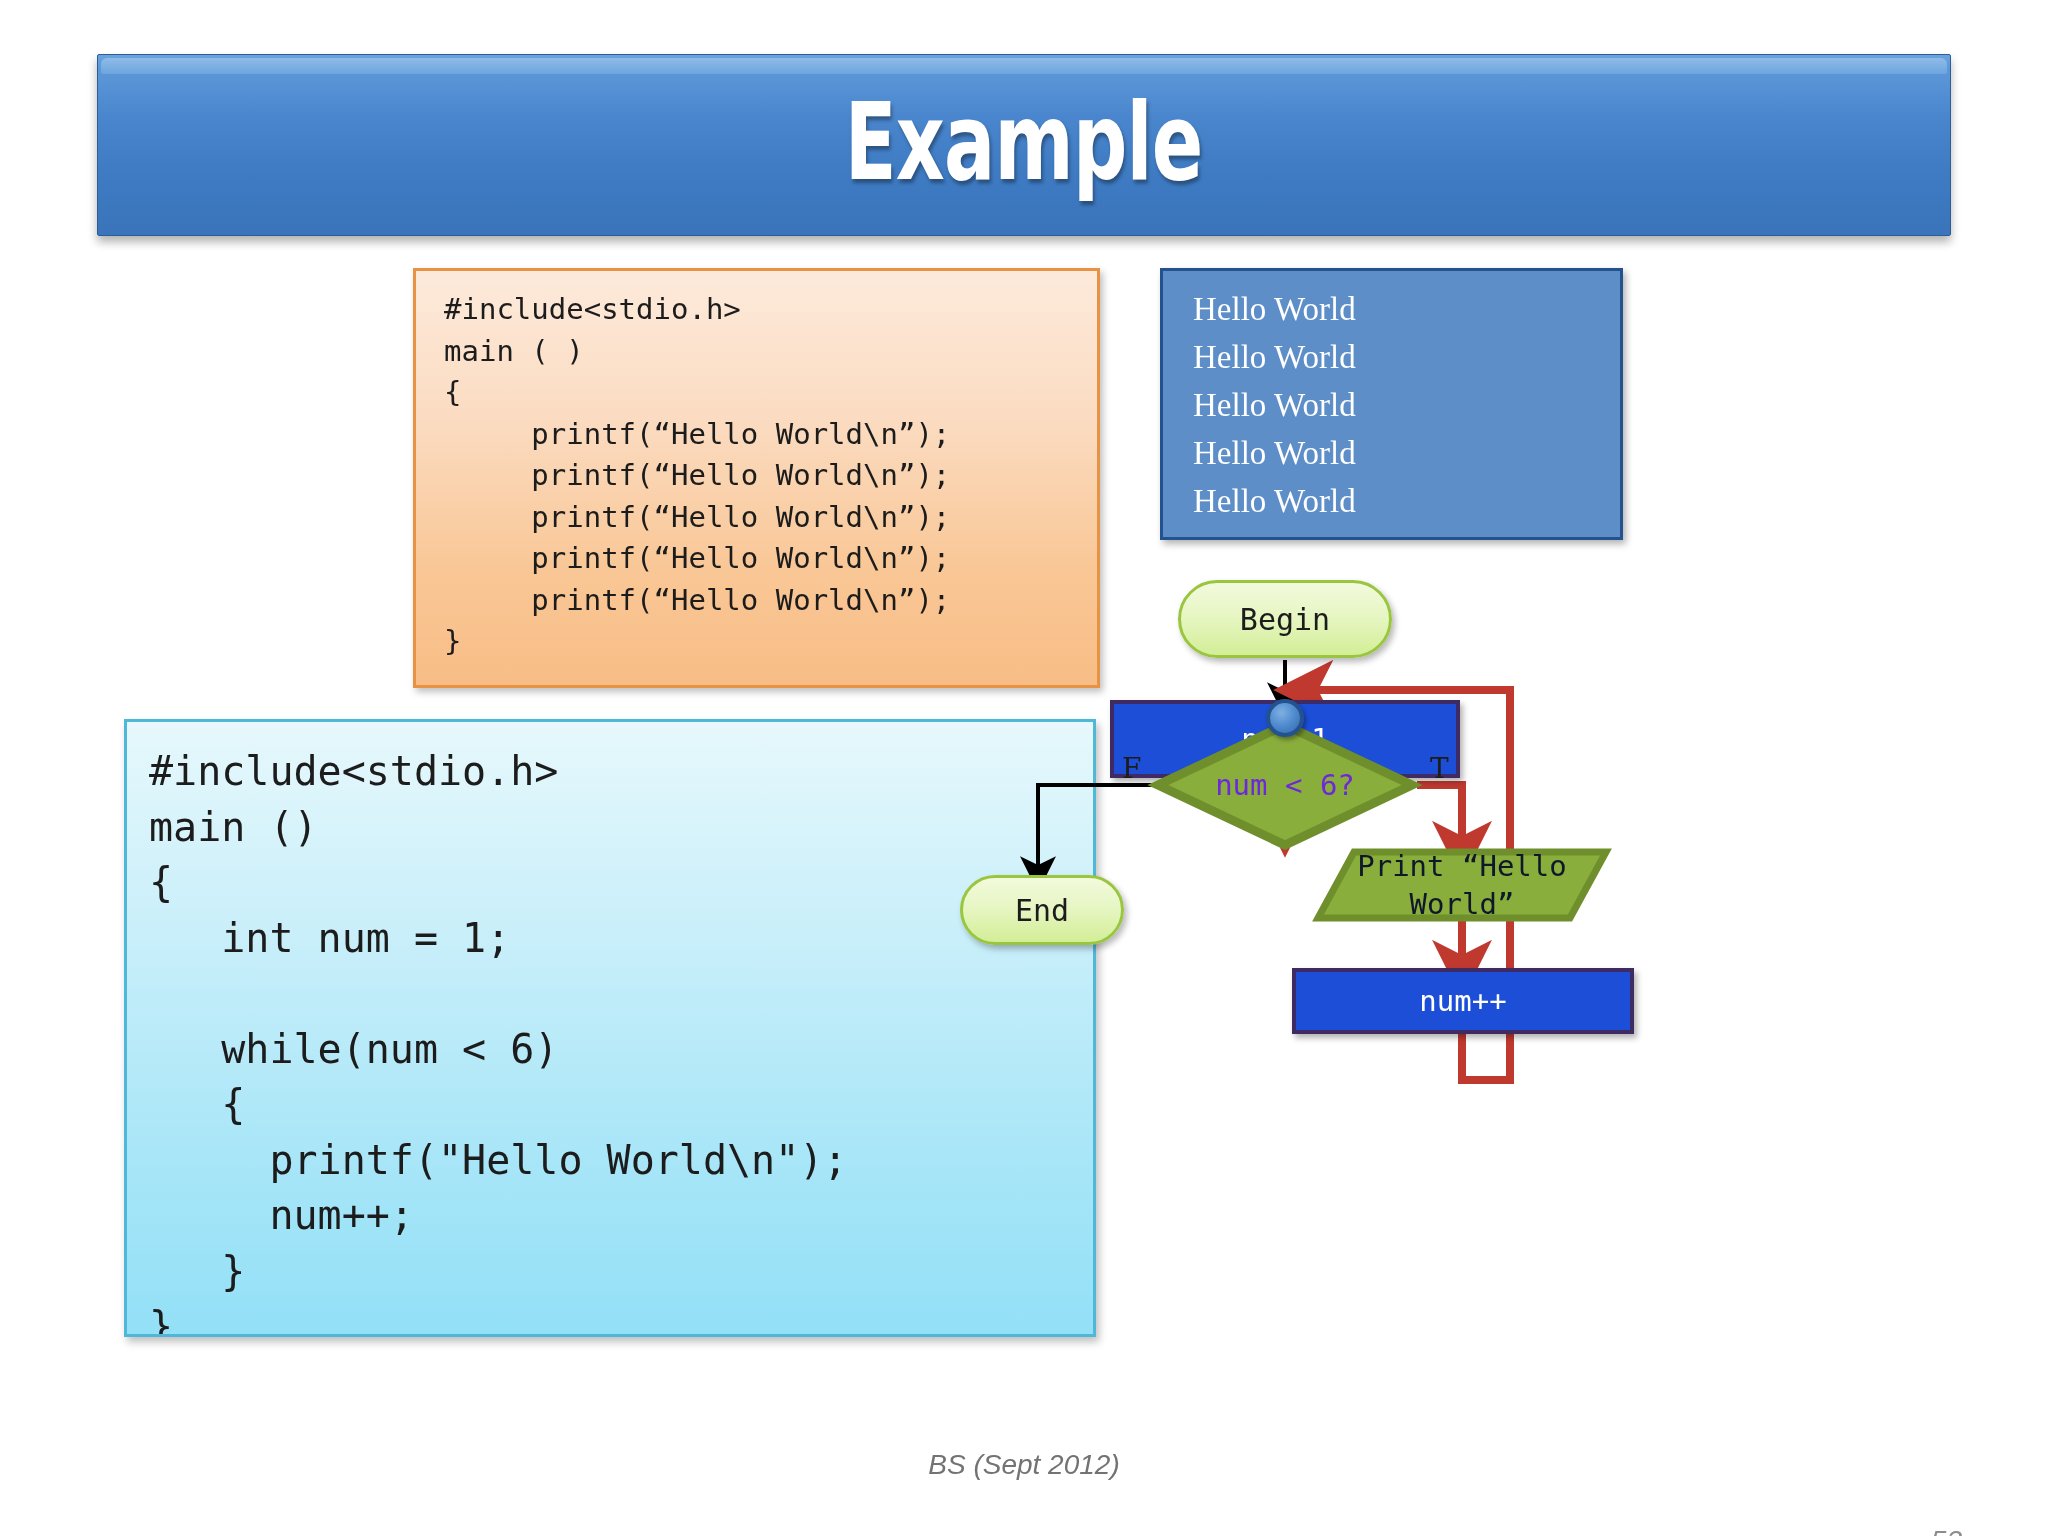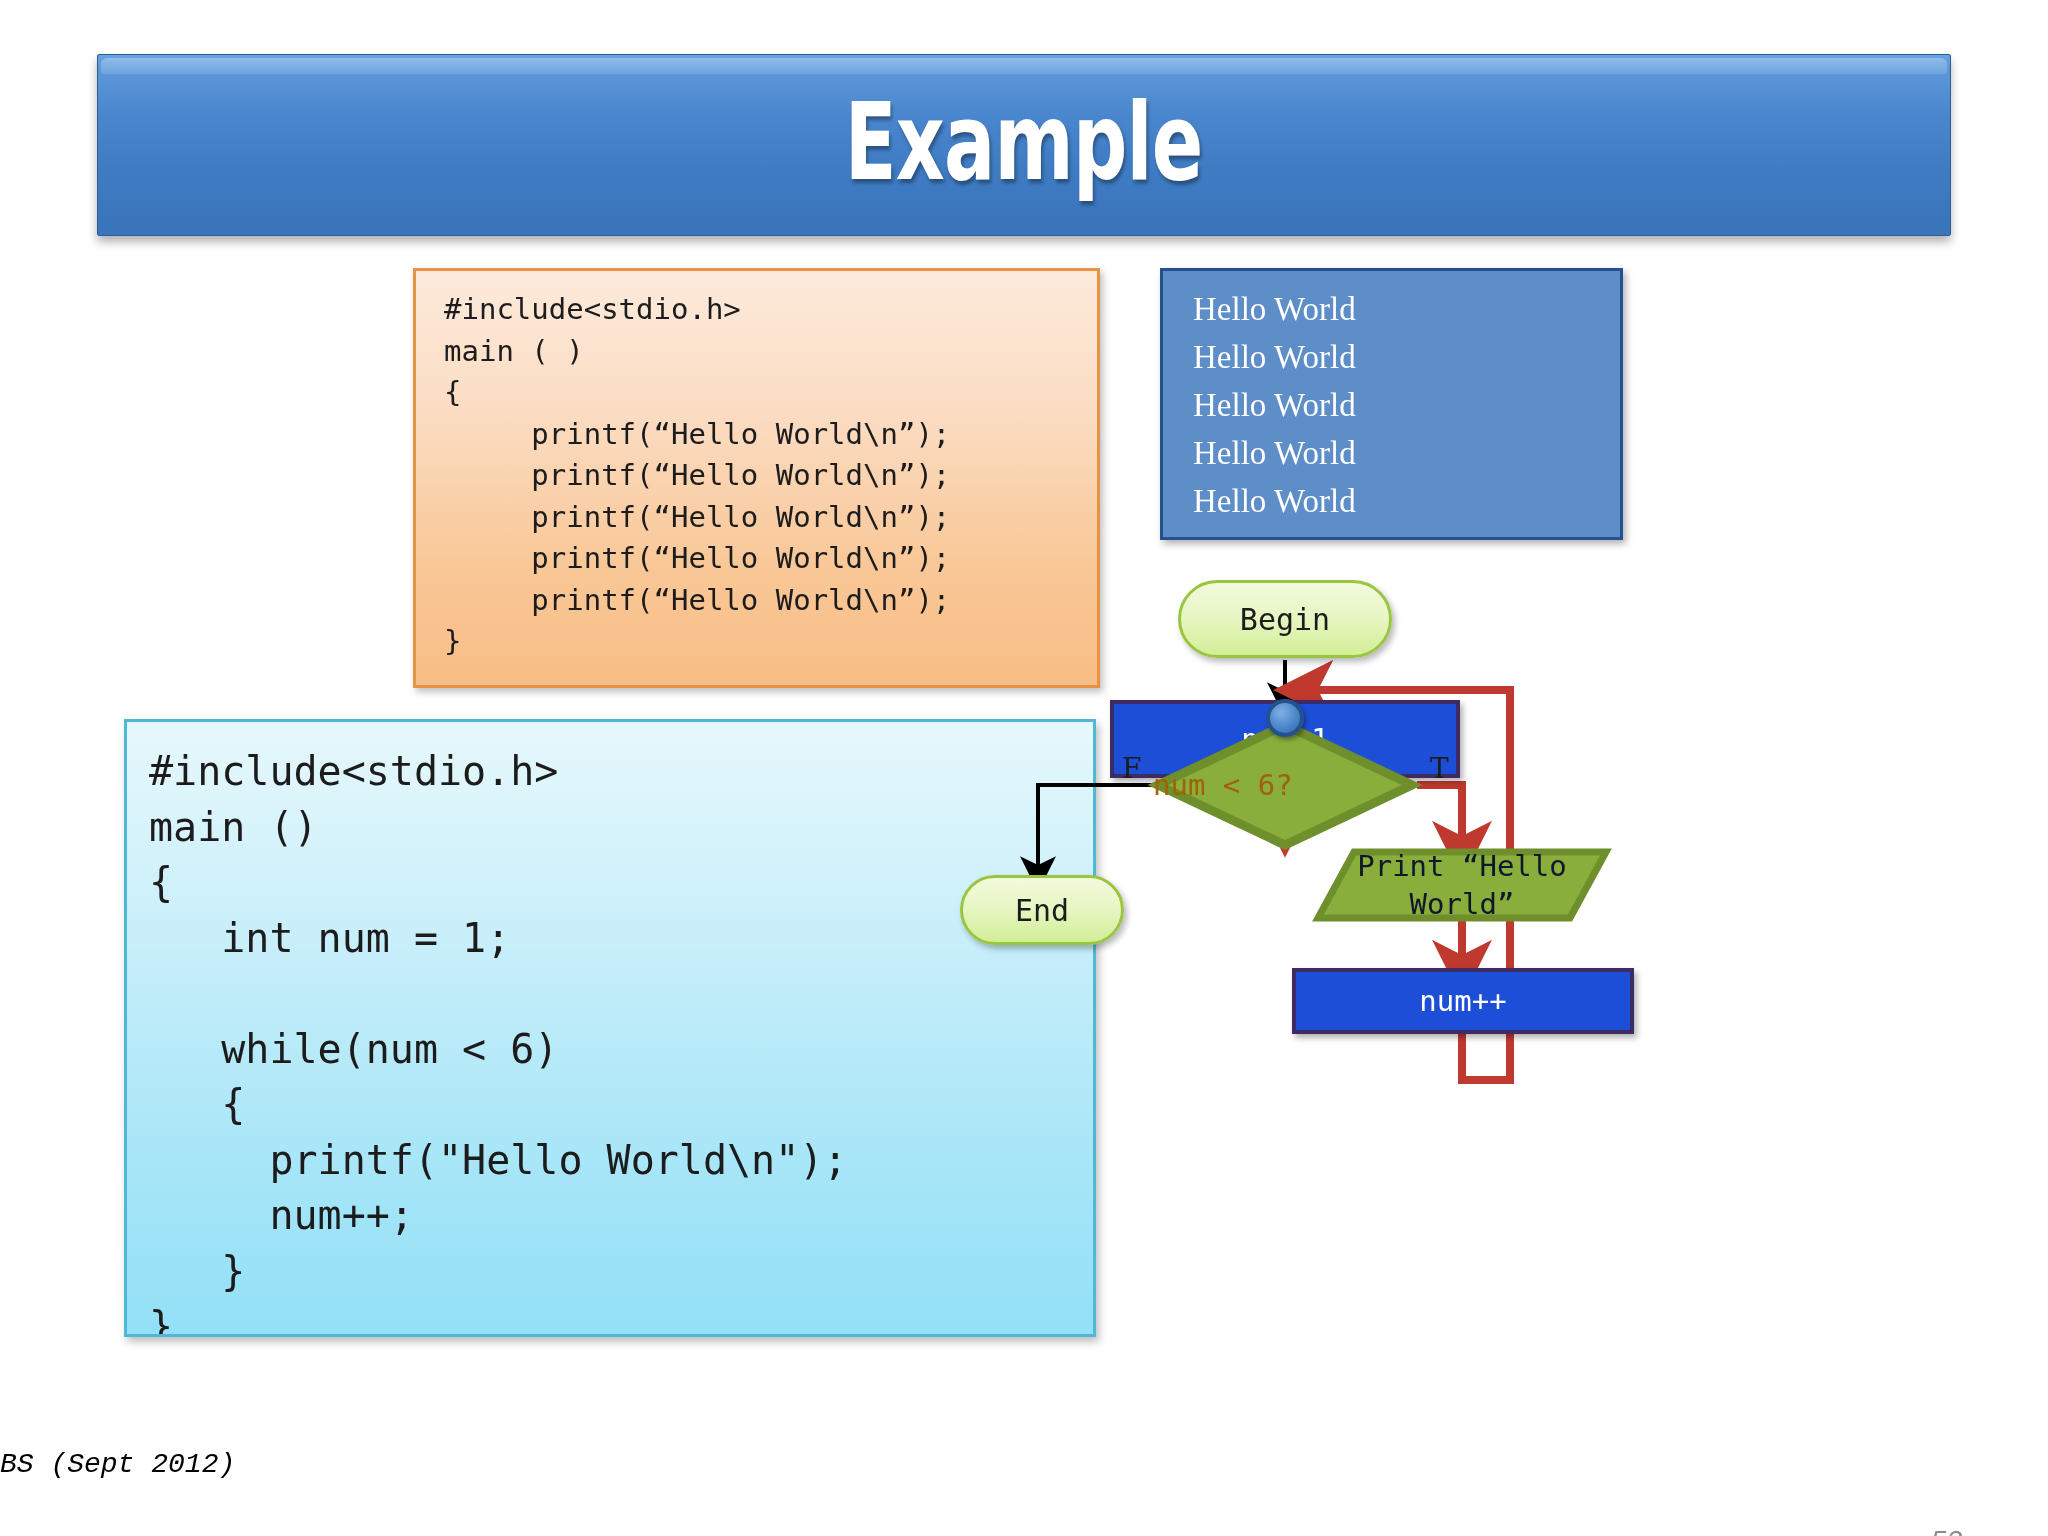--- a/index.html
+++ b/index.html
@@ -147,24 +147,24 @@
     color: #ffffff;
     font-size: 29px;
   }
   .decision-wrap {
     position: absolute;
   }
   .decision-label {
     position: absolute;
     left: 0; right: 0; top: 50%;
     transform: translateY(-50%);
-    text-align: left;
+    text-align: center;
     font-family: "DejaVu Sans Mono", monospace;
     font-size: 29px;
-    color: #a16207;
+    color: #6d28d9;
     z-index: 2;
   }
   .io-wrap { position: absolute; }
   .io-label {
     position: absolute;
     left: 0; right: 0; top: 50%;
     transform: translateY(-50%);
     text-align: center;
     font-family: "DejaVu Sans Mono", monospace;
     font-size: 29px;
@@ -196,24 +196,25 @@
     width: 100%;
     height: 100%;
     overflow: visible;
   }
 
   
   .footer-note {
     position: absolute;
     left: 0; right: 0;
     top: 1449px;
-    font-family: Liberation Mono, monospace;
+    text-align: center;
+    font-family: Liberation Sans, sans-serif;
     font-style: italic;
     font-size: 28px;
-    color: #000000;
+    color: #737373;
   }
   .page-number {
     position: absolute;
     right: 86px;
     top: 1525px;
     font-family: "Liberation Sans", sans-serif;
     font-style: italic;
     font-size: 28px;
     color: #8c8c8c;
   }

